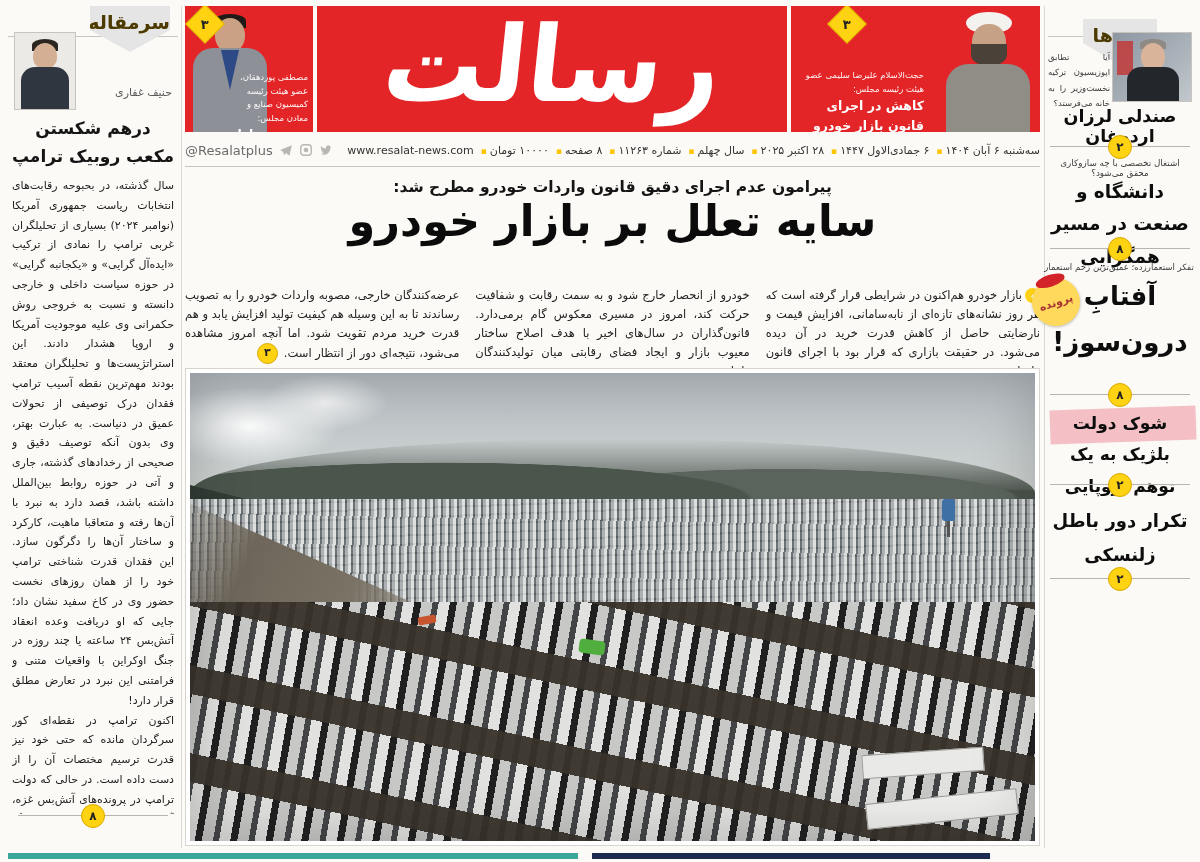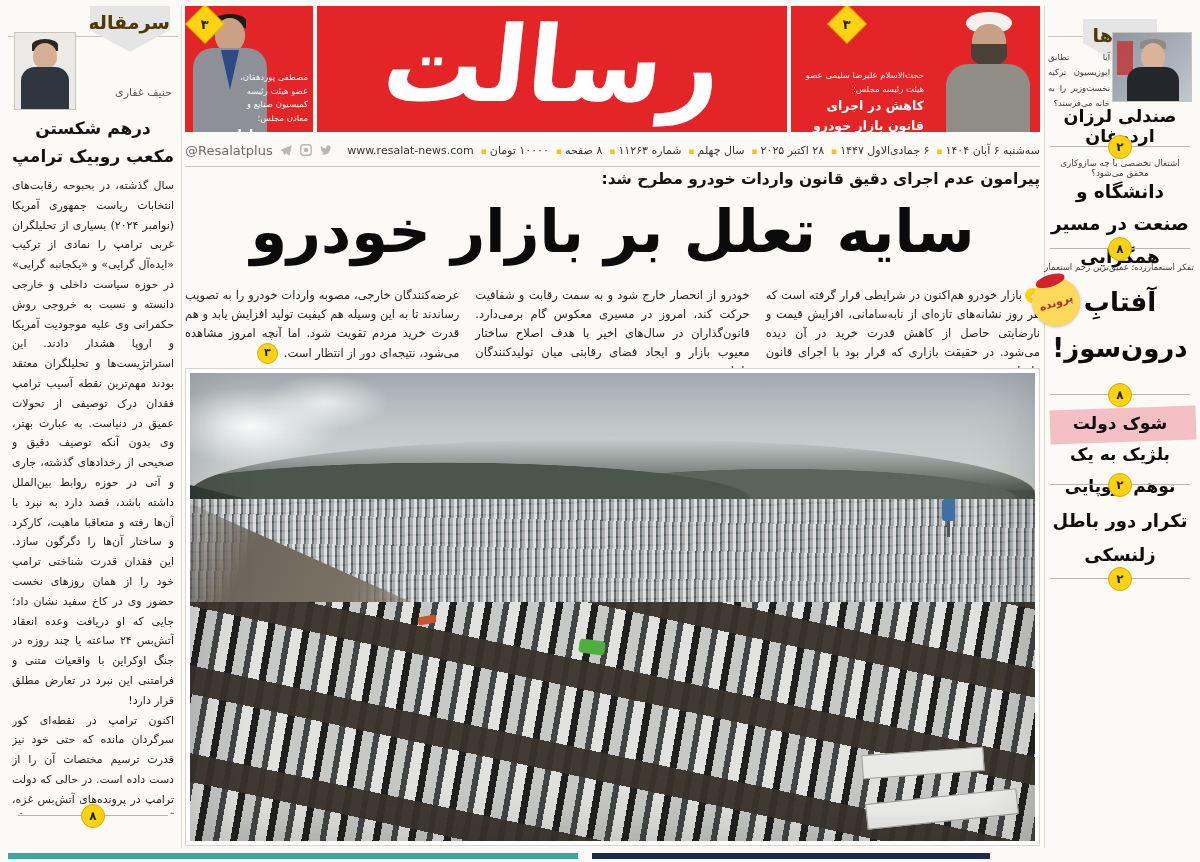--- a/index.html
+++ b/index.html
@@ -54,22 +54,22 @@
   
   .dateline{left:185px;top:140px;width:855px;height:20px;font-size:11px;color:#333;
             display:flex;align-items:center;gap:4px;}
   .dateline .it::after{content:"▪";color:#ffc400;margin:0 3px;font-size:9px;}
   .dateline .site{direction:ltr;}
   .dl-left{position:absolute;left:0;top:0;height:20px;display:flex;align-items:center;gap:6px;direction:ltr;}
   .dl-left .handle{font-size:13px;color:#6b6b6b;}
   .soc{width:14px;height:14px;fill:#b9b7b3;}
   .midrule{left:185px;top:166px;width:855px;}
   
-  .lead-kick{left:185px;top:170px;width:855px;font-size:15.5px;font-weight:bold;}
-  .lead-head{left:185px;top:192px;width:855px;text-align:center;font-size:59px;font-weight:bold;
+  .lead-kick{left:185px;top:178px;width:855px;text-align:center;font-size:15.5px;font-weight:bold;}
+  .lead-head{left:185px;top:192px;width:855px;text-align:center;font-size:43px;font-weight:bold;
              letter-spacing:-1px;line-height:1.35;color:#0b0b0b;}
   .lead-cols{left:185px;top:286px;width:855px;height:80px;display:flex;gap:16px;}
   .lead-cols .c{flex:1;font-size:11.5px;line-height:1.65;text-align:justify;color:#222;position:relative;}
   .qmark{display:inline-flex;width:15px;height:15px;border-radius:50%;background:#ffd312;color:#fff;
          font-weight:bold;font-size:11px;align-items:center;justify-content:center;vertical-align:middle;margin-left:3px;}
   .lead-pg{display:inline-flex;vertical-align:middle;margin-right:6px;width:19px;height:19px;font-size:11px;}
   
   .photo{left:185px;top:368px;width:855px;height:478px;background:#fff;border:1px solid #d8d4ce;box-sizing:border-box;padding:4px;}
   .ph-in{position:relative;width:100%;height:100%;overflow:hidden;background:#8f958f;}
   .ph-sky{position:absolute;left:0;top:0;width:100%;height:25%;
@@ -279,21 +279,21 @@
       <div class="pgc">۲</div>
     </div>
 
     <div class="abs kick" style="left:0;right:0;top:152px;font-size:8.8px;text-align:center;">اشتغال تخصصی با چه سازوکاری محقق می‌شود؟</div>
     <div class="abs sb-item-title" style="left:0;right:0;top:170px;font-size:18.5px;line-height:1.75;">دانشگاه و صنعت در مسیر همگرایی</div>
     <div class="sb-div" style="top:242px;">
       <div class="pgc">۸</div>
     </div>
 
     <div class="abs kick" style="left:-4px;right:-2px;top:256px;font-size:8.6px;text-align:center;">تفکر استعمارزده؛ عمیق‌ترین زخم استعمار</div>
-    <div class="abs sb-item-title" style="left:0;right:0;top:274px;font-size:26px;line-height:1.75;">آفتابِ درون‌سوز!</div>
+    <div class="abs sb-item-title" style="left:0;right:0;top:268px;font-size:26px;line-height:1.75;">آفتابِ درون‌سوز!</div>
     <div class="dossier" style="left:-16px;top:272px;">پرونده</div>
     <div class="sb-div" style="top:388px;">
       <div class="pgc">۸</div>
     </div>
 
     <div class="pinkwm" style="left:2px;right:-4px;top:402px;height:34px;"></div>
     <div class="abs sb-item-title" style="left:0;right:0;top:402px;font-size:17px;line-height:1.85;">شوک دولت بلژیک به یک توهم اروپایی</div>
     <div class="sb-div" style="top:478px;">
       <div class="pgc">۲</div>
     </div>

